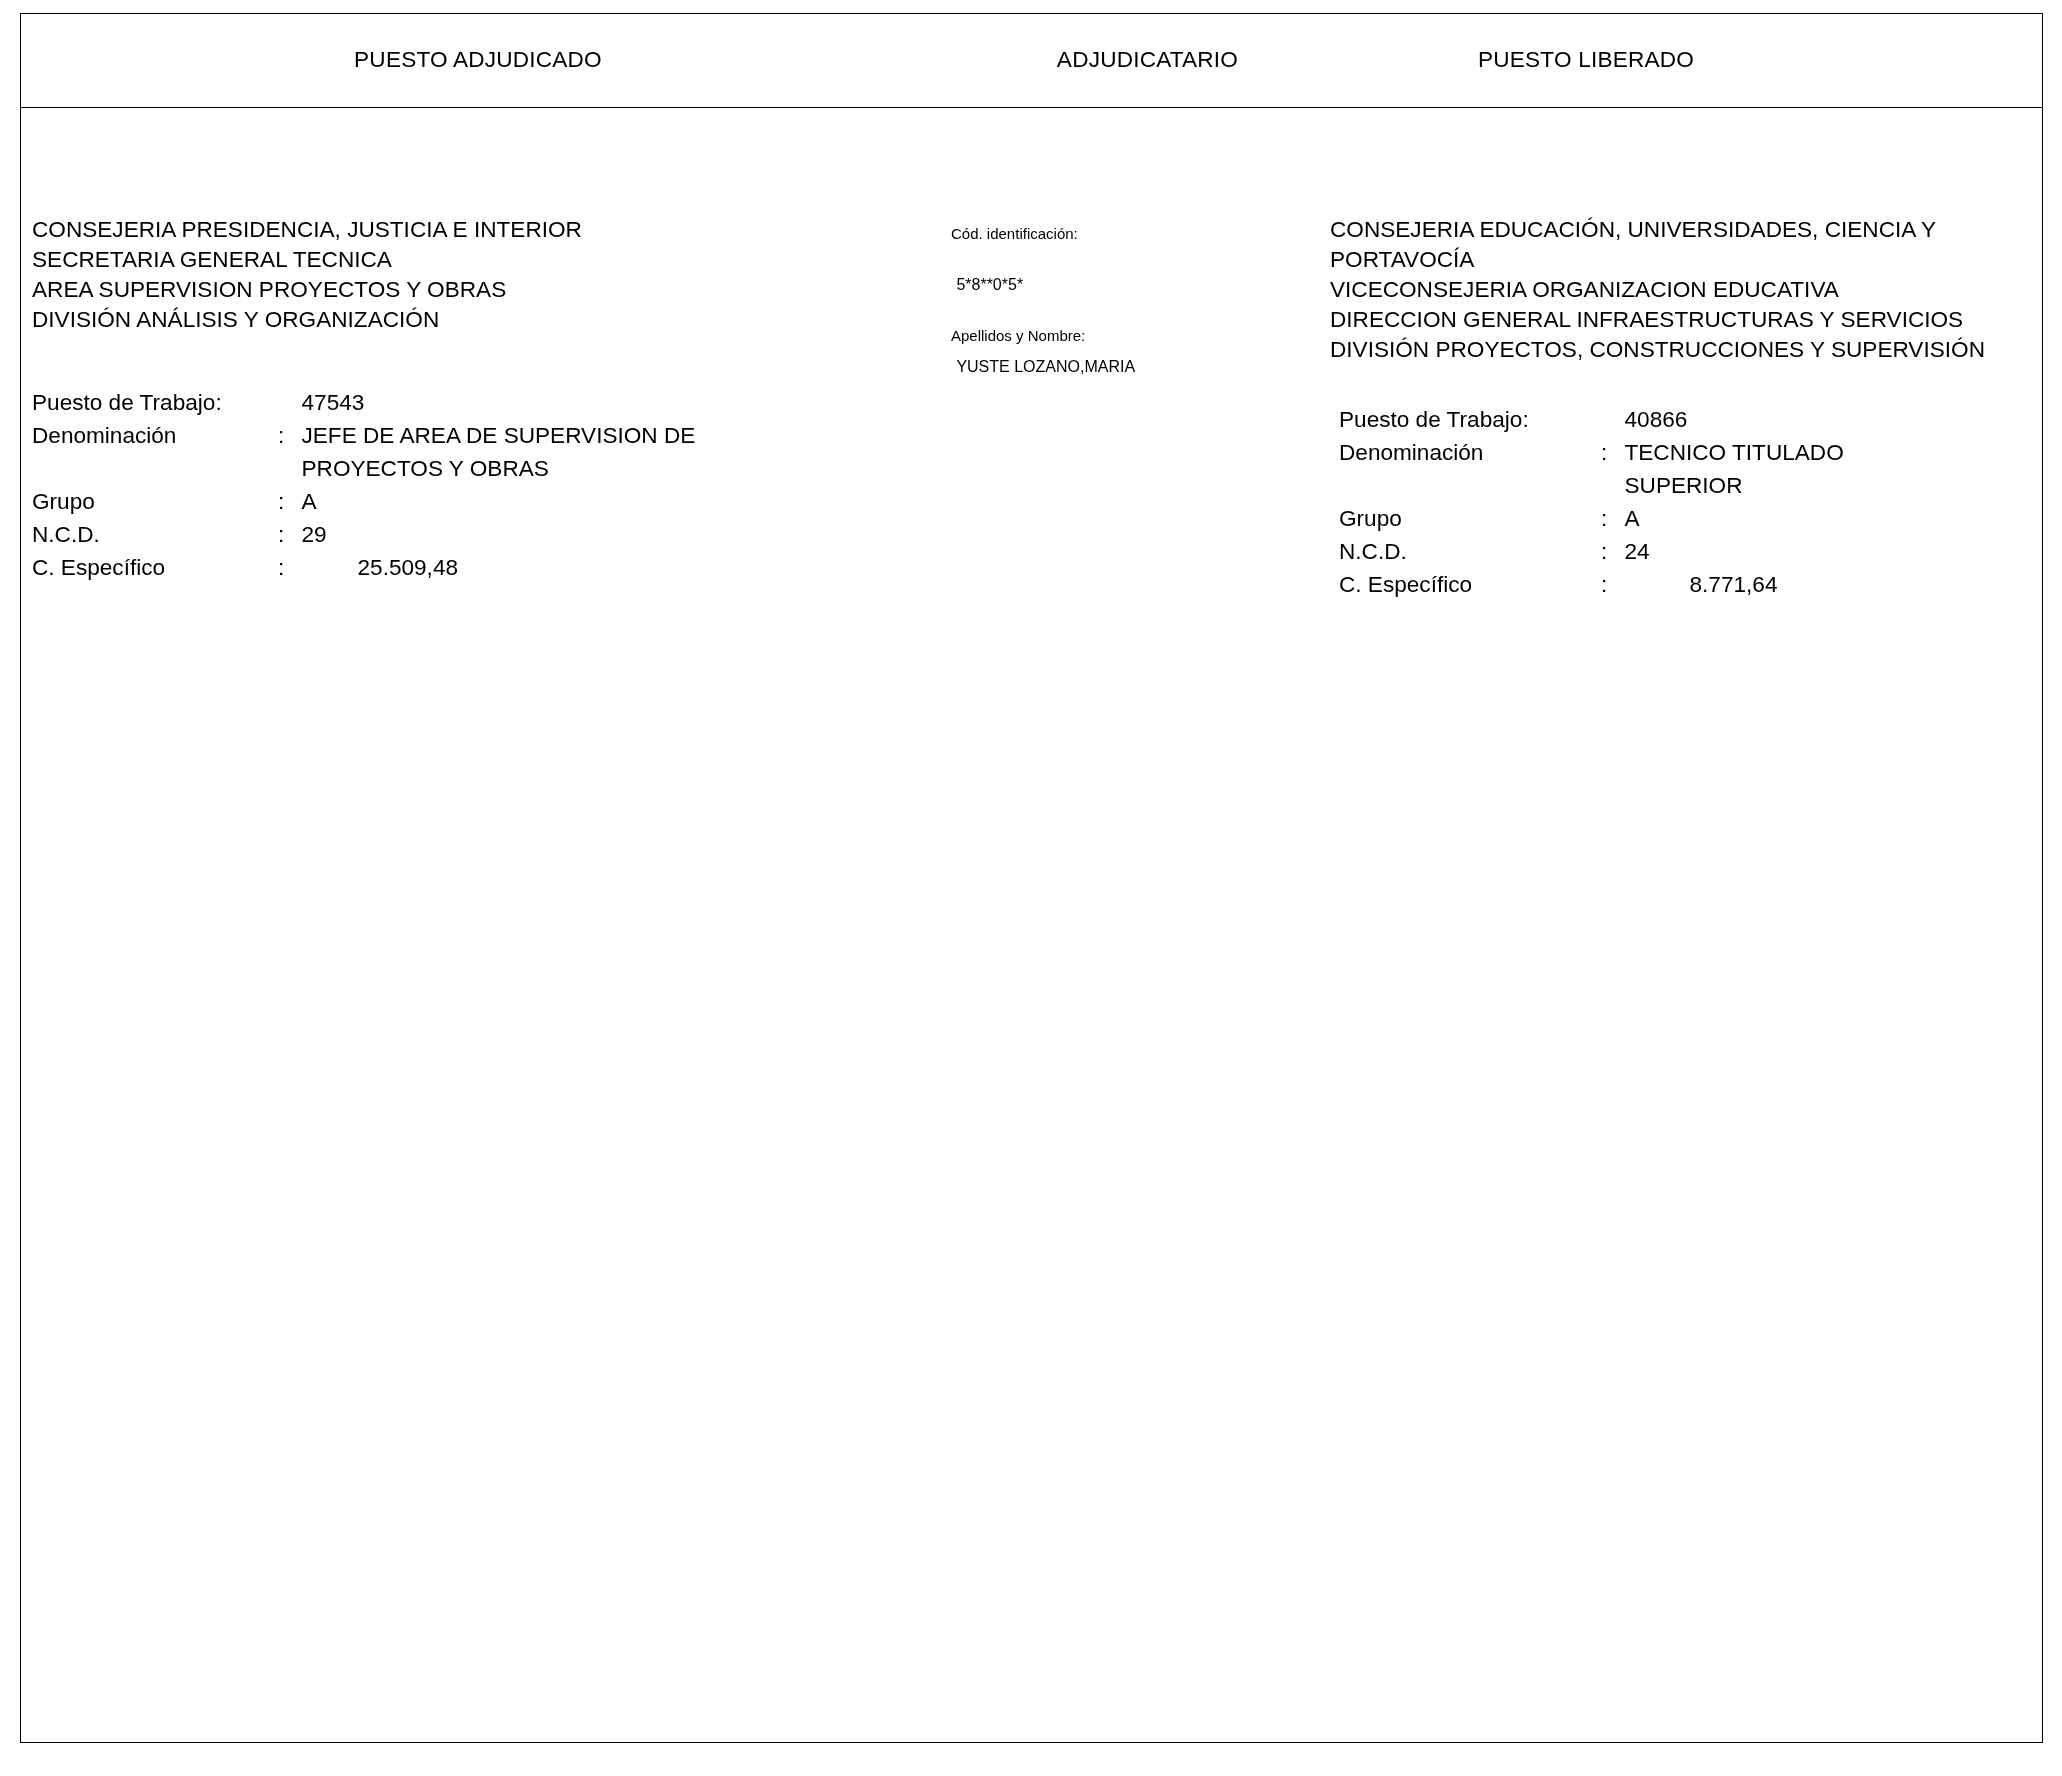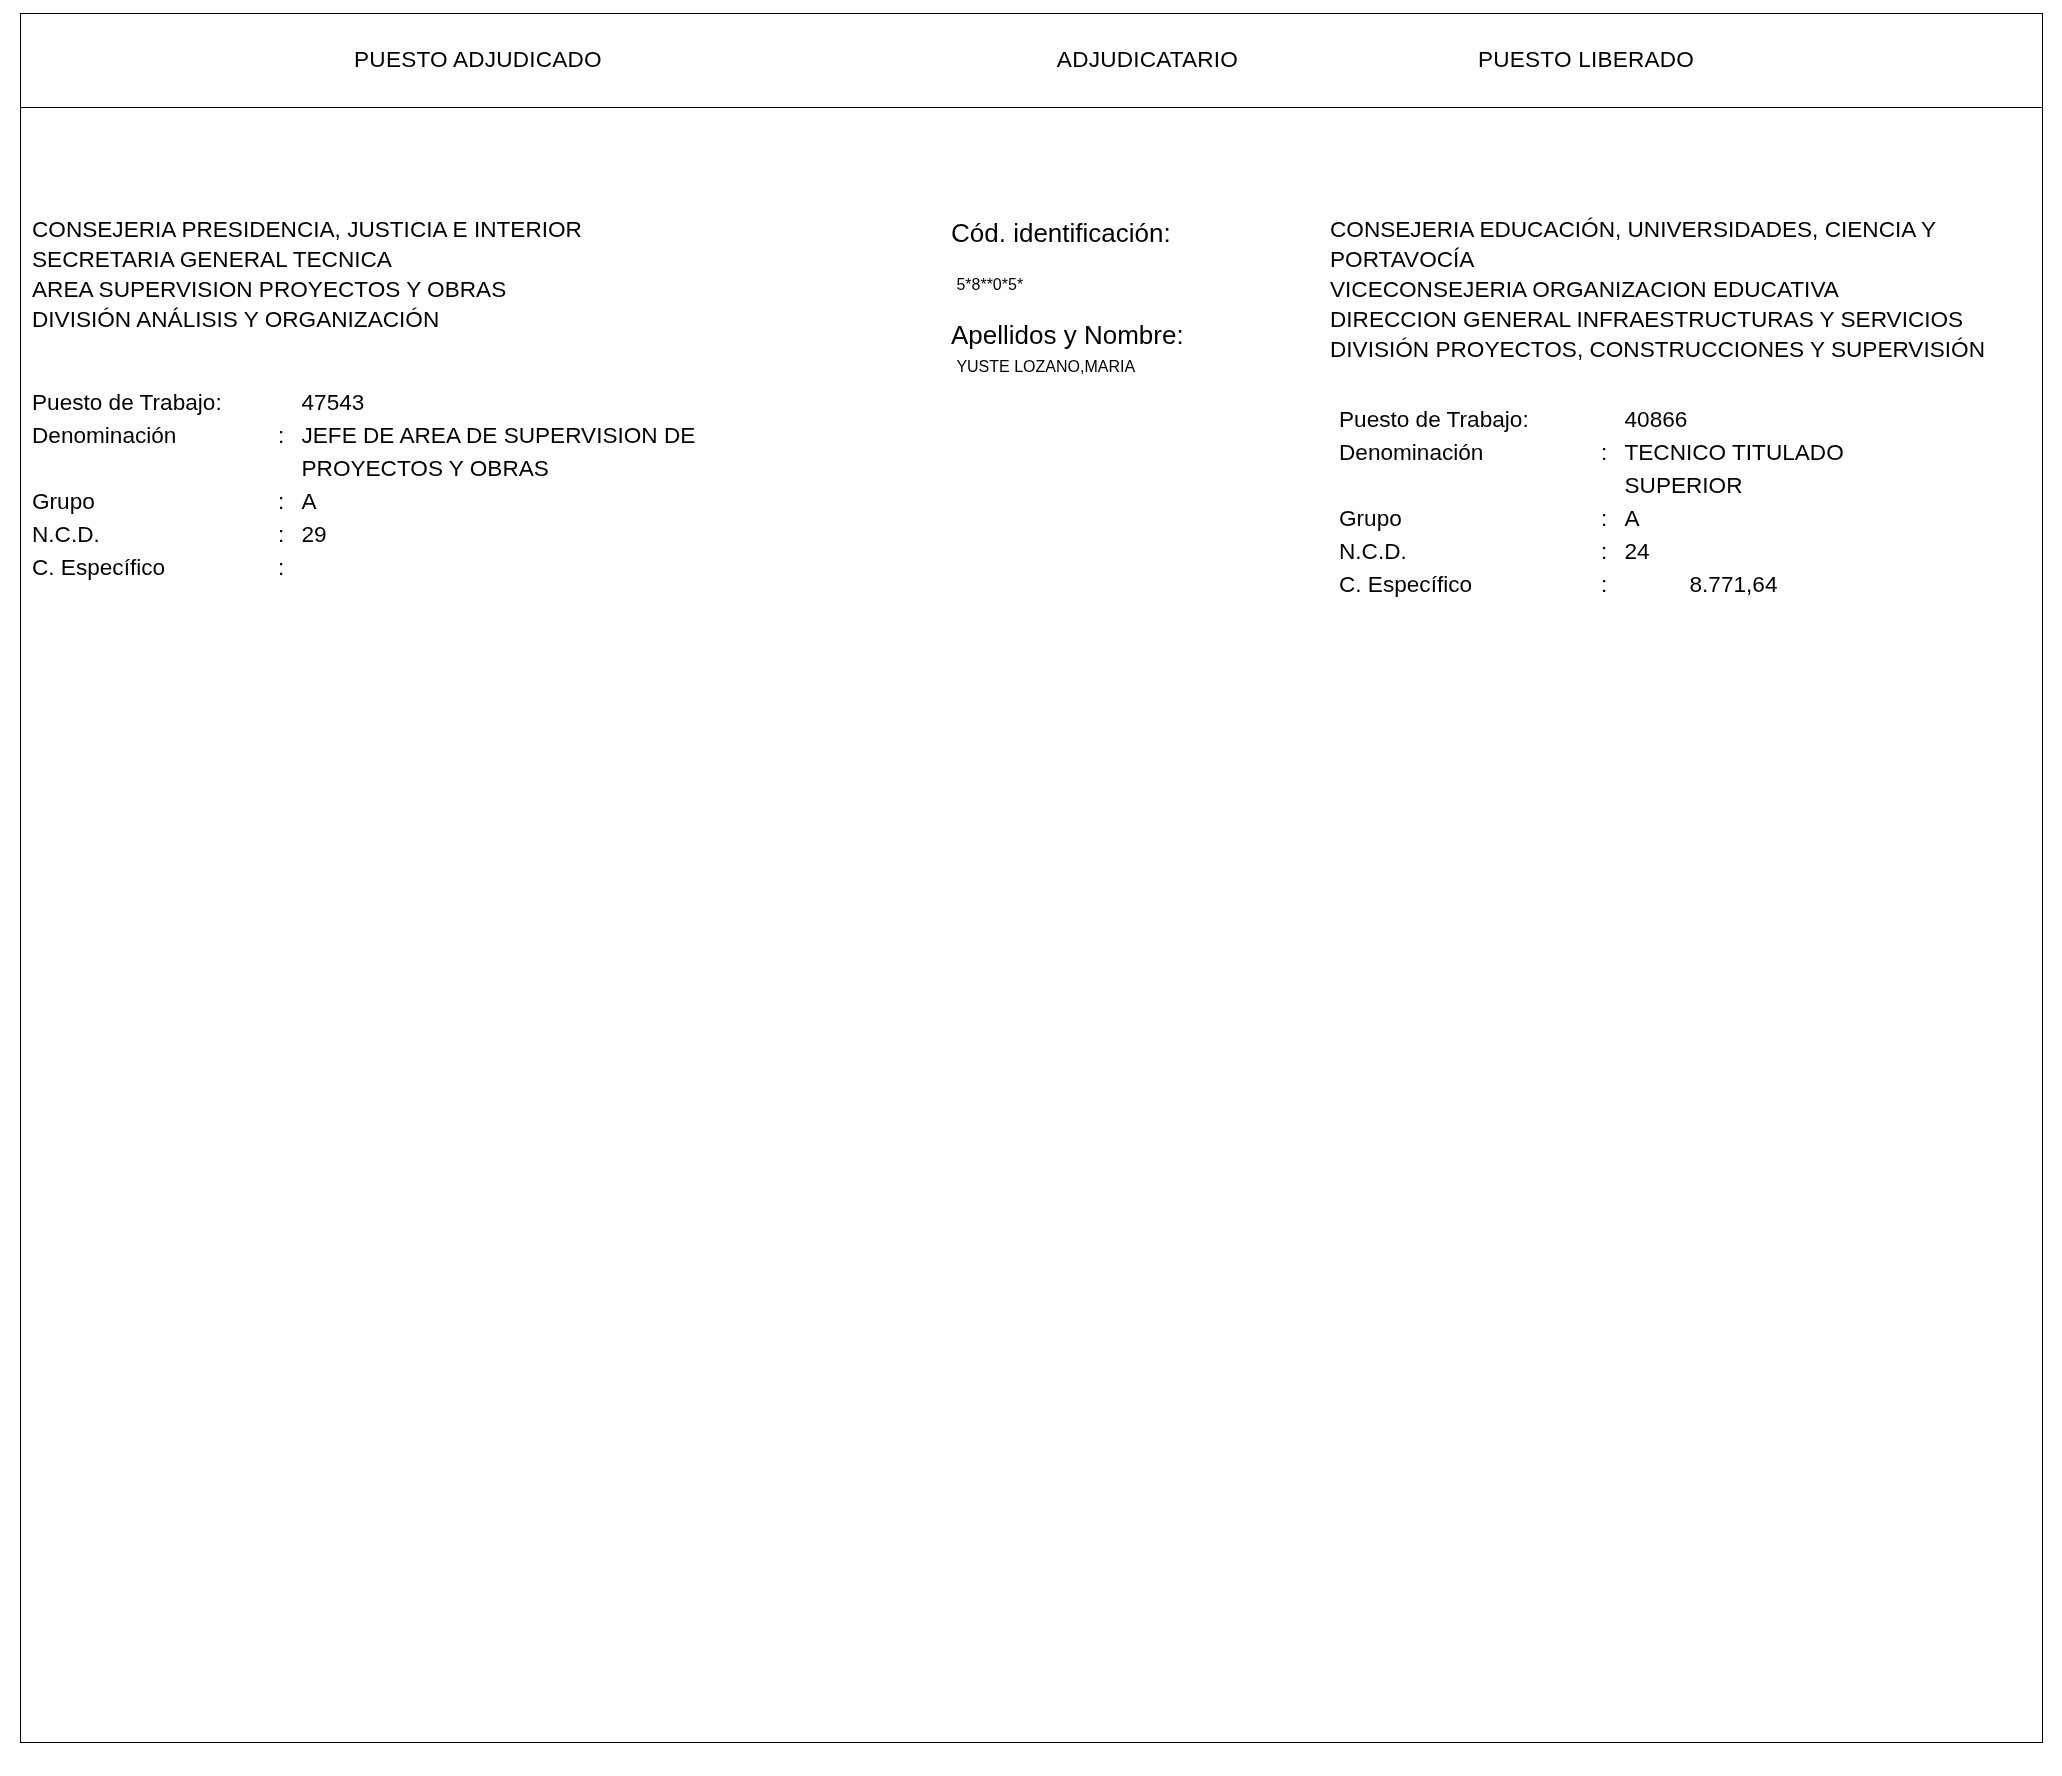--- a/index.html
+++ b/index.html
@@ -105,21 +105,21 @@
     padding-left: 9px;
   }
   .fields-right .label { white-space: nowrap; }
   .fields-right .value { white-space: pre-line; }
 
   .val-indent { padding-left: 56px; }
   .val-indent-r { padding-left: 65px; }
 
   
   .adj-label {
-    font-size: 26px;
+    font-size: 15px;
     line-height: 31px;
     white-space: nowrap;
   }
   .adj-value {
     font-size: 16px;
     line-height: 31px;
     white-space: nowrap;
     padding-left: 5.4px;
   }
   .adj-gap { height: 20px; }
@@ -161,20 +161,21 @@
           <div class="label">Grupo</div>
           <div class="colon">:</div>
           <div class="value">A</div>
 
           <div class="label">N.C.D.</div>
           <div class="colon">:</div>
           <div class="value">29</div>
 
           <div class="label">C. Específico</div>
           <div class="colon">:</div>
+          <div class="value val-indent">25.509,48</div>
         </div>
       </div>
 
       <div class="col col-adjudicatario">
         <div class="adj-label">Cód. identificación:</div>
         <div class="adj-gap"></div>
         <div class="adj-value">5*8**0*5*</div>
         <div class="adj-gap"></div>
         <div class="adj-label">Apellidos y Nombre:</div>
         <div class="adj-value">YUSTE LOZANO,MARIA</div>

